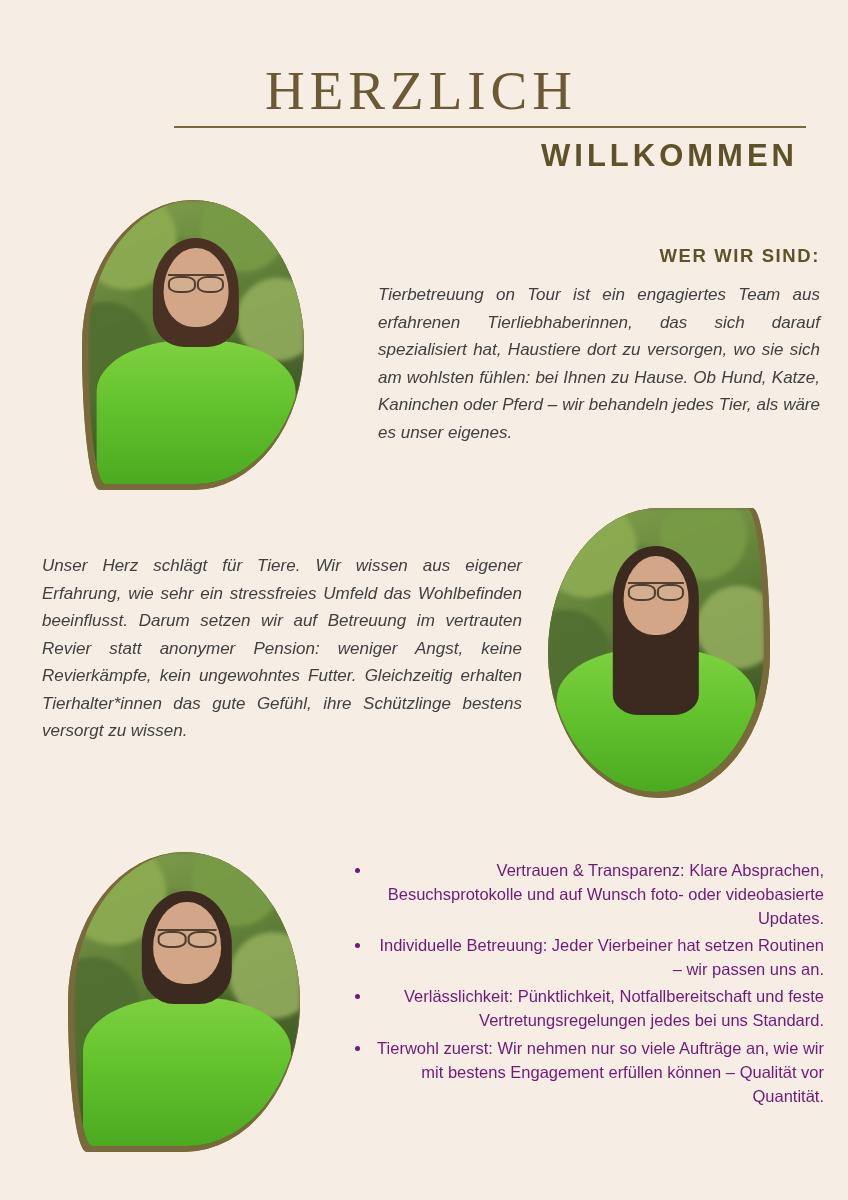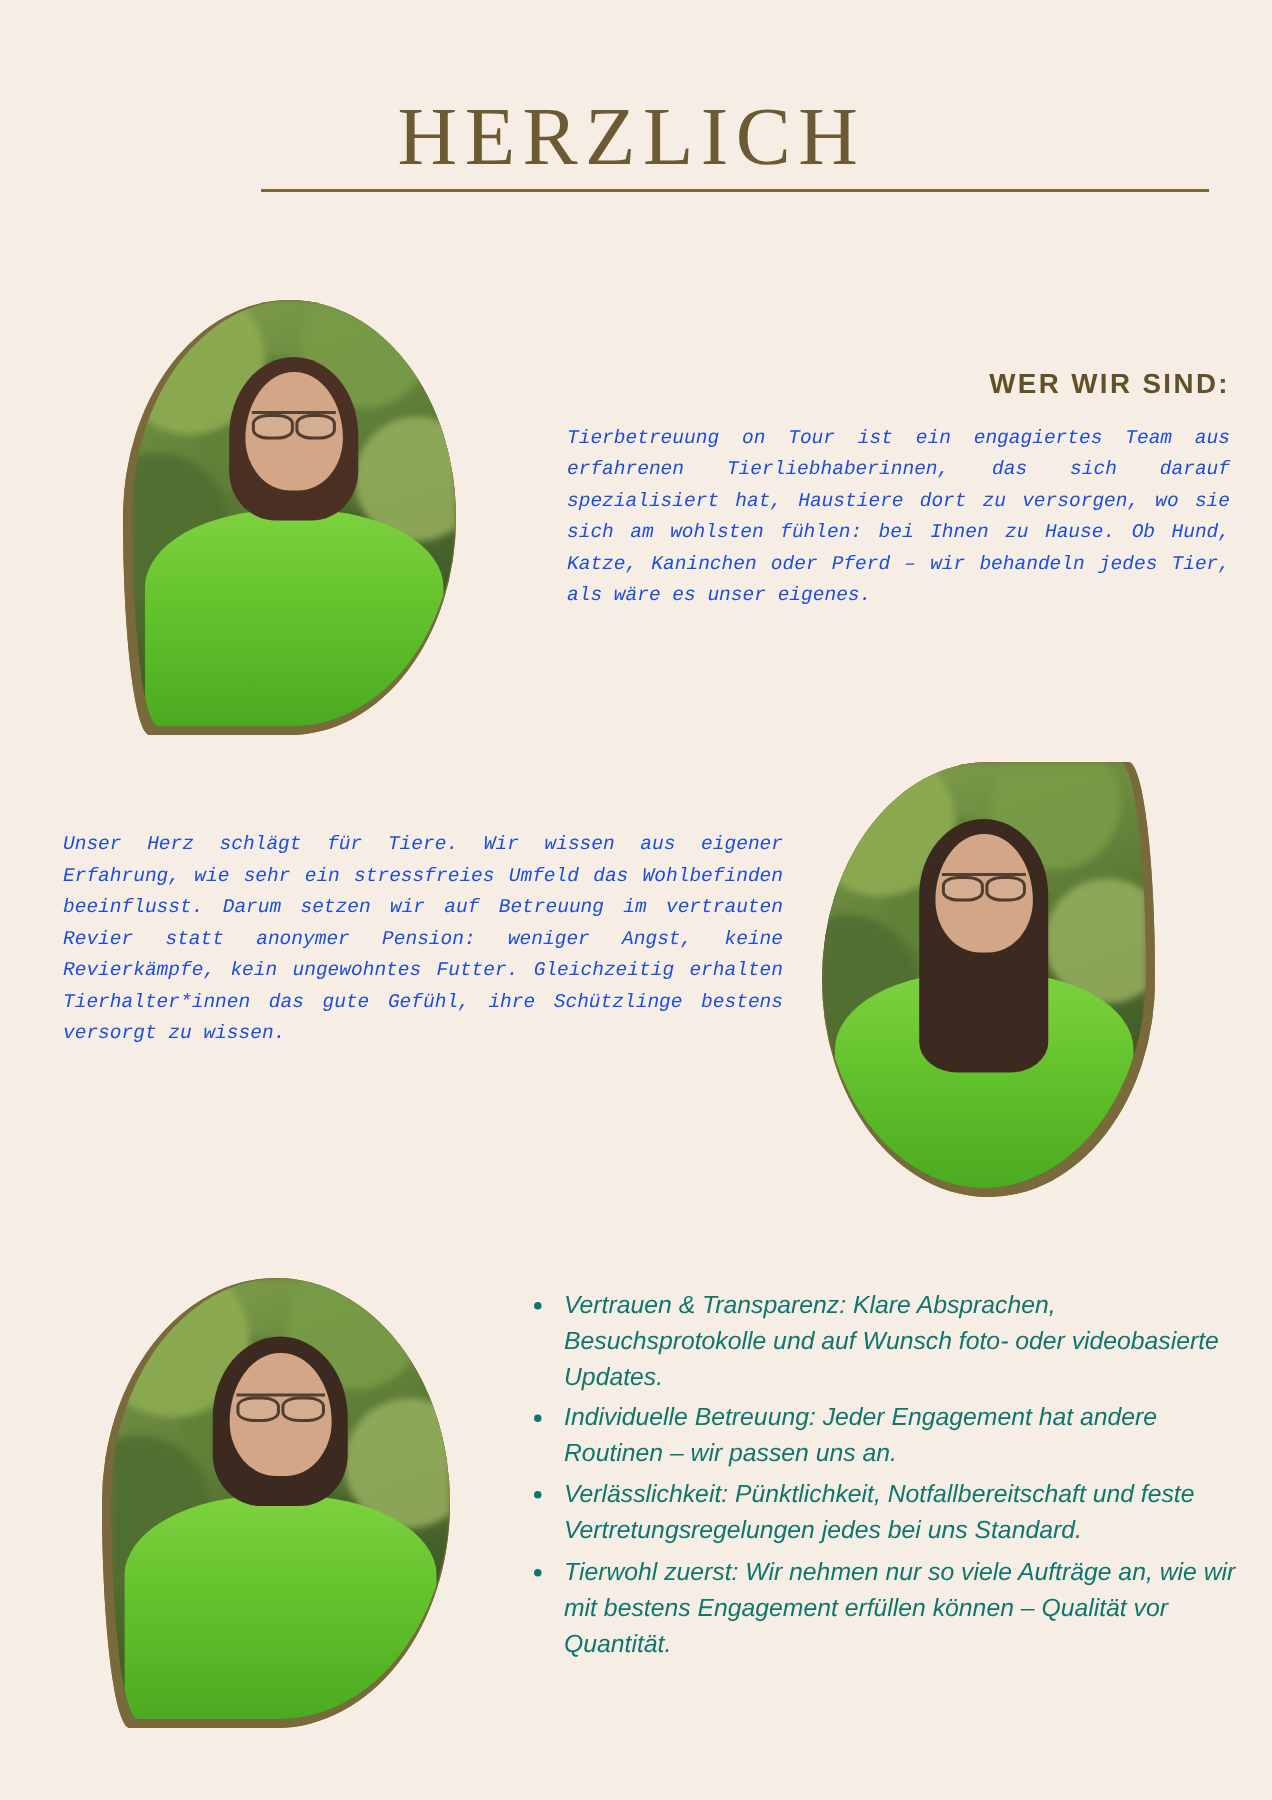--- a/index.html
+++ b/index.html
@@ -61,26 +61,25 @@
   .sec-head {
     font-size: 18.5px;
     font-weight: bold;
     letter-spacing: 1.6px;
     color: #5f5228;
     margin-bottom: 14px;
     text-align: right;
   }
 
   .body-text {
-    font-size: 13px;
+    font-size: 17px;
     line-height: 1.62;
     font-style: italic;
-    color: #1d4ed8;
+    color: #404040;
     text-align: justify;
-    font-family: Liberation Mono, monospace;
   }
 
   
   .photo {
     position: absolute;
     overflow: hidden;
     background: #7d6c3c;
   }
   .photo .inner {
     position: absolute;
@@ -191,36 +190,37 @@
 
   
   ul.values {
     margin: 0;
     padding-left: 20px;
     list-style: disc;
   }
   ul.values li {
     font-size: 16.5px;
     line-height: 1.46;
-    font-style: italic;
     margin-bottom: 3px;
-    color: #0f766e;
+    color: #701a75;
     padding-left: 4px;
+    text-align: right;
   }
 </style>
 </head>
 <body>
 
 <div class="page">
 
   <div class="header">
     <div class="title-main">HERZLICH</div>
     <div class="title-rule-wrap">
       <div class="title-rule"></div>
     </div>
+    <div class="title-sub">WILLKOMMEN</div>
   </div>
 
   <div class="photo blob-1" style="left:82px; top:200px; width:222px; height:290px;">
     <div class="frame"></div>
     <div class="inner blob-1" style="left:6px; top:0px; right:0px; bottom:6px;">
       <div class="bg-foliage"></div>
       <div class="subject">
         <div class="hair mid"></div>
         <div class="head"></div>
         <div class="glasses"></div>
@@ -263,19 +263,19 @@
         <div class="glasses"></div>
         <div class="neck"></div>
         <div class="torso"></div>
       </div>
     </div>
   </div>
 
   <div style="position:absolute; left:352px; top:858px; width:472px;">
     <ul class="values">
       <li>Vertrauen &amp; Transparenz: Klare Absprachen, Besuchsprotokolle und auf Wunsch foto- oder videobasierte Updates.</li>
-      <li>Individuelle Betreuung: Jeder Engagement hat andere Routinen – wir passen uns an.</li>
+      <li>Individuelle Betreuung: Jeder Vierbeiner hat setzen Routinen – wir passen uns an.</li>
       <li>Verlässlichkeit: Pünktlichkeit, Notfallbereitschaft und feste Vertretungsregelungen jedes bei uns Standard.</li>
       <li>Tierwohl zuerst: Wir nehmen nur so viele Aufträge an, wie wir mit bestens Engagement erfüllen können – Qualität vor Quantität.</li>
     </ul>
   </div>
 
 </div>
 
 </body></html>

